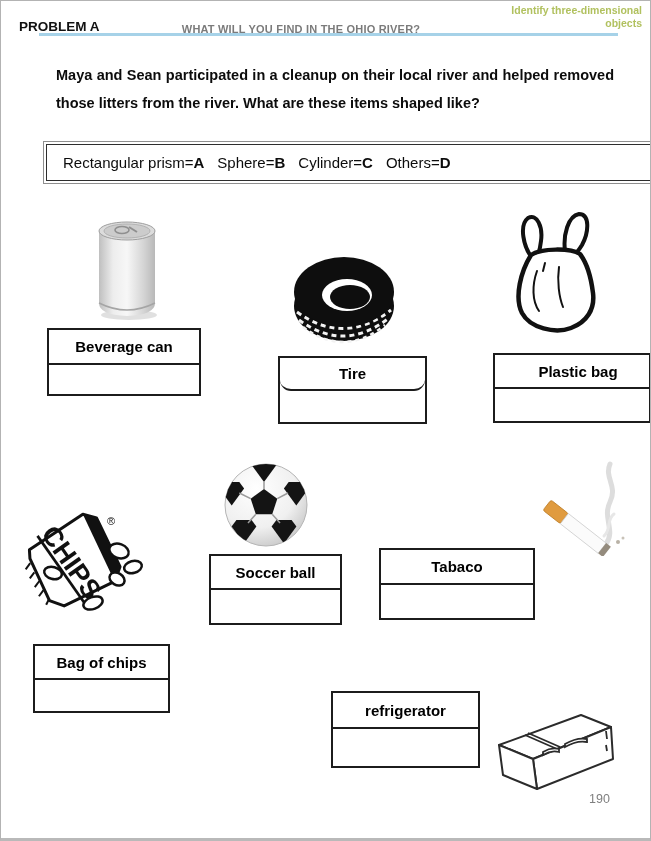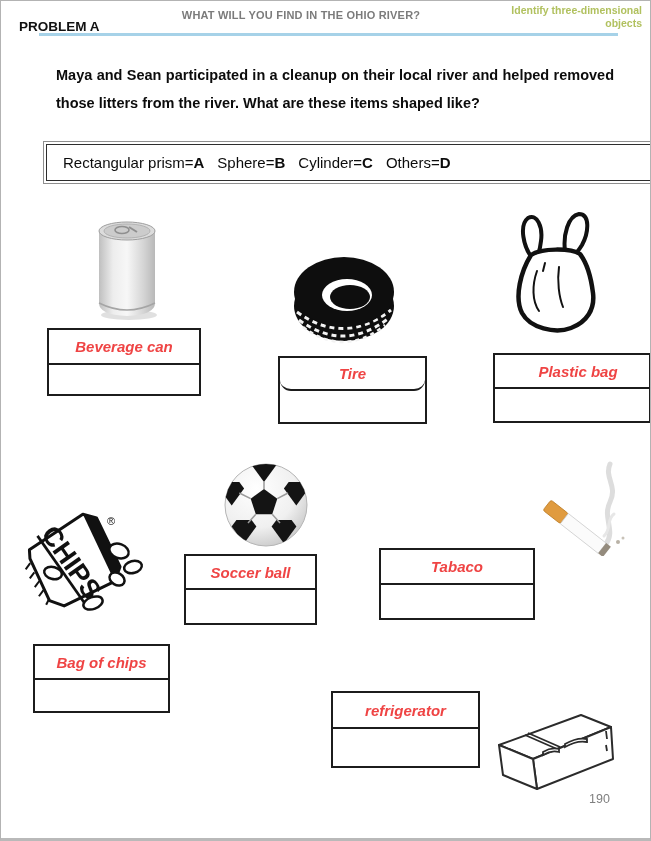--- a/index.html
+++ b/index.html
@@ -1,36 +1,36 @@
 <!DOCTYPE html>
 <html><head>
 <meta charset="utf-8">
 <style>
   html,body{margin:0;padding:0;background:#fff;}
   .page{position:relative;width:651px;height:841px;background:#ffffff;
         border:1px solid #b3b3b3;border-bottom:3px solid #b9b9b9;box-sizing:border-box;
         font-family:"Liberation Sans",sans-serif;overflow:hidden;}
   .hdr-problem{position:absolute;left:18px;top:6px;font-size:13.5px;font-weight:bold;color:#111;margin-top:12px;}
-  .hdr-title{position:absolute;left:175px;top:8px;width:250px;text-align:center;
+  .hdr-title{position:absolute;left:175px;top:22px;width:250px;text-align:center;
              font-size:11px;font-weight:bold;color:#7b7b7b;letter-spacing:.2px;}
   .hdr-objective{position:absolute;right:8px;top:3px;width:150px;text-align:right;
                  font-size:10.5px;font-weight:bold;color:#b1c15f;line-height:13px;}
   .hdr-line{position:absolute;left:38px;top:32px;width:579px;height:3px;background:#a6d2e8;}
   .instructions{position:absolute;left:55px;top:60px;width:558px;font-size:14.5px;
                 font-weight:bold;color:#0c0c0c;text-align:justify;line-height:28px;}
   .keybox-outer{position:absolute;left:42px;top:140px;width:638px;height:43px;
                 border:1px solid #8f8f8f;box-sizing:border-box;background:#fff;padding-left:14px;}
   .keybox-inner{position:absolute;left:2px;top:2px;right:2px;bottom:2px;
                 border:1.5px solid #2e2e2e;display:flex;align-items:center;padding-left:16px;
                 font-size:15px;color:#0c0c0c;}
   .keyseg{margin-right:13px;white-space:nowrap;}
   .keyseg b{font-weight:bold;}
   .item-box{position:absolute;border:2px solid #1c1c1c;background:#fff;box-sizing:content-box;}
   .item-label{border-bottom:2px solid #1c1c1c;display:flex;align-items:center;justify-content:center;
-              font-weight:bold;font-size:15px;color:#ef4444;font-style:italic;}
+              font-weight:bold;font-size:15px;color:#000000;}
   .img{position:absolute;}
   .page-number{position:absolute;left:588px;top:791px;font-size:12.5px;color:#7f7f7f;}
 </style>
 </head>
 <body>
 
 <div class="page">
 
   <div class="hdr-problem">PROBLEM A</div>
   <div class="hdr-title">WHAT WILL YOU FIND IN THE OHIO RIVER?</div>
@@ -190,21 +190,21 @@
   <div class="item-box" style="left:277px;top:355px;width:145px;">
     <div class="item-label" style="height:31px;border-radius:11px;">Tire</div>
     <div class="item-answer" style="height:31px;"></div>
   </div>
 
   <div class="item-box" style="left:492px;top:352px;width:154px;">
     <div class="item-label" style="height:32px;padding-left:12px;">Plastic bag</div>
     <div class="item-answer" style="height:32px;"></div>
   </div>
 
-  <div class="item-box" style="left:183px;top:553px;width:129px;">
+  <div class="item-box" style="left:208px;top:553px;width:129px;">
     <div class="item-label" style="height:32px;">Soccer ball</div>
     <div class="item-answer" style="height:33px;"></div>
   </div>
 
   <div class="item-box" style="left:378px;top:547px;width:152px;">
     <div class="item-label" style="height:33px;">Tabaco</div>
     <div class="item-answer" style="height:33px;"></div>
   </div>
 
   <div class="item-box" style="left:330px;top:690px;width:145px;">

